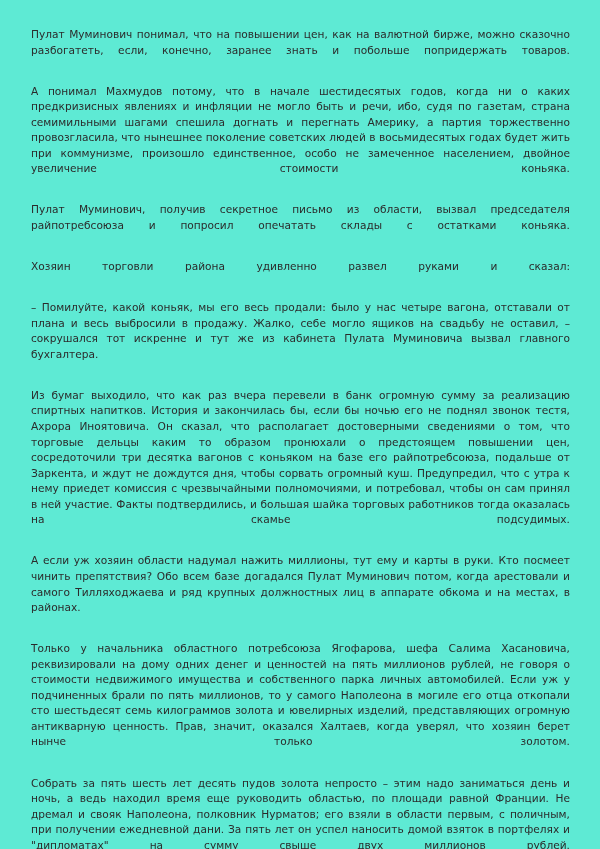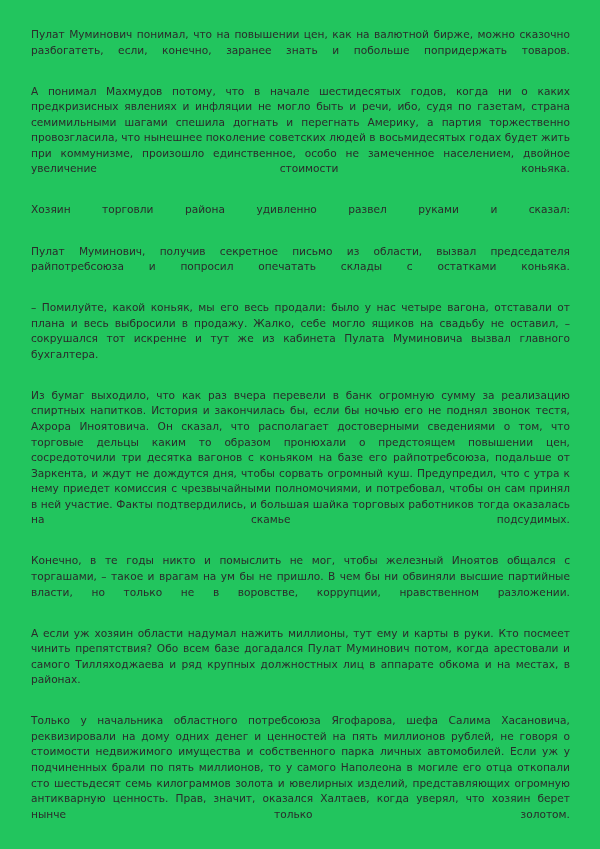--- a/index.html
+++ b/index.html
@@ -10,21 +10,21 @@
   }
   body {
     width: 600px;
     height: 849px;
     overflow: hidden;
     font-family: "DejaVu Sans", "Liberation Sans", sans-serif;
   }
   #page {
     width: 600px;
     height: 849px;
-    background: #22c55e;
+    background: #5eead4;
     box-sizing: border-box;
     padding: 27px 30px 0 31px;
   }
   #body-text {
     width: 539px;
   }
   .para {
     margin: 0 0 10px 0;
     padding: 0;
     font-size: 10.6px;
@@ -47,23 +47,22 @@
     width: 100%;
   }
 </style>
 </head>
 <body>
 
 <div id="page">
   <article id="body-text">
     <p class="para">Пулат Муминович понимал, что на повышении цен, как на валютной бирже, можно сказочно разбогатеть, если, конечно, заранее знать и побольше попридержать товаров.</p>
     <p class="para">А понимал Махмудов потому, что в начале шестидесятых годов, когда ни о каких предкризисных явлениях и инфляции не могло быть и речи, ибо, судя по газетам, страна семимильными шагами спешила догнать и перегнать Америку, а партия торжественно провозгласила, что нынешнее поколение советских людей в восьмидесятых годах будет жить при коммунизме, произошло единственное, особо не замеченное населением, двойное увеличение стоимости коньяка.</p>
+    <p class="para">Пулат Муминович, получив секретное письмо из области, вызвал председателя райпотребсоюза и попросил опечатать склады с остатками коньяка.</p>
     <p class="para">Хозяин торговли района удивленно развел руками и сказал:</p>
-    <p class="para">Пулат Муминович, получив секретное письмо из области, вызвал председателя райпотребсоюза и попросил опечатать склады с остатками коньяка.</p>
     <p class="para">– Помилуйте, какой коньяк, мы его весь продали: было у нас четыре вагона, отставали от плана и весь выбросили в продажу. Жалко, себе могло ящиков на свадьбу не оставил, – сокрушался тот искренне и тут же из кабинета Пулата Муминовича вызвал главного бухгалтера.</p>
     <p class="para">Из бумаг выходило, что как раз вчера перевели в банк огромную сумму за реализацию спиртных напитков. История и закончилась бы, если бы ночью его не поднял звонок тестя, Ахрора Иноятовича. Он сказал, что располагает достоверными сведениями о том, что торговые дельцы каким то образом пронюхали о предстоящем повышении цен, сосредоточили три десятка вагонов с коньяком на базе его райпотребсоюза, подальше от Заркента, и ждут не дождутся дня, чтобы сорвать огромный куш. Предупредил, что с утра к нему приедет комиссия с чрезвычайными полномочиями, и потребовал, чтобы он сам принял в ней участие. Факты подтвердились, и большая шайка торговых работников тогда оказалась на скамье подсудимых.</p>
-    <p class="para">Конечно, в те годы никто и помыслить не мог, чтобы железный Иноятов общался с торгашами, – такое и врагам на ум бы не пришло. В чем бы ни обвиняли высшие партийные власти, но только не в воровстве, коррупции, нравственном разложении.</p>
     <p class="para">А если уж хозяин области надумал нажить миллионы, тут ему и карты в руки. Кто посмеет чинить препятствия? Обо всем базе догадался Пулат Муминович потом, когда арестовали и самого Тилляходжаева и ряд крупных должностных лиц в аппарате обкома и на местах, в районах.</p>
     <p class="para">Только у начальника областного потребсоюза Ягофарова, шефа Салима Хасановича, реквизировали на дому одних денег и ценностей на пять миллионов рублей, не говоря о стоимости недвижимого имущества и собственного парка личных автомобилей. Если уж у подчиненных брали по пять миллионов, то у самого Наполеона в могиле его отца откопали сто шестьдесят семь килограммов золота и ювелирных изделий, представляющих огромную антикварную ценность. Прав, значит, оказался Халтаев, когда уверял, что хозяин берет нынче только золотом.</p>
     <p class="para">Собрать за пять шесть лет десять пудов золота непросто – этим надо заниматься день и ночь, а ведь находил время еще руководить областью, по площади равной Франции. Не дремал и свояк Наполеона, полковник Нурматов; его взяли в области первым, с поличным, при получении ежедневной дани. За пять лет он успел наносить домой взяток в портфелях и "дипломатах" на сумму свыше двух миллионов рублей.</p>
 
   </article>
 </div>
 
 </body></html>

